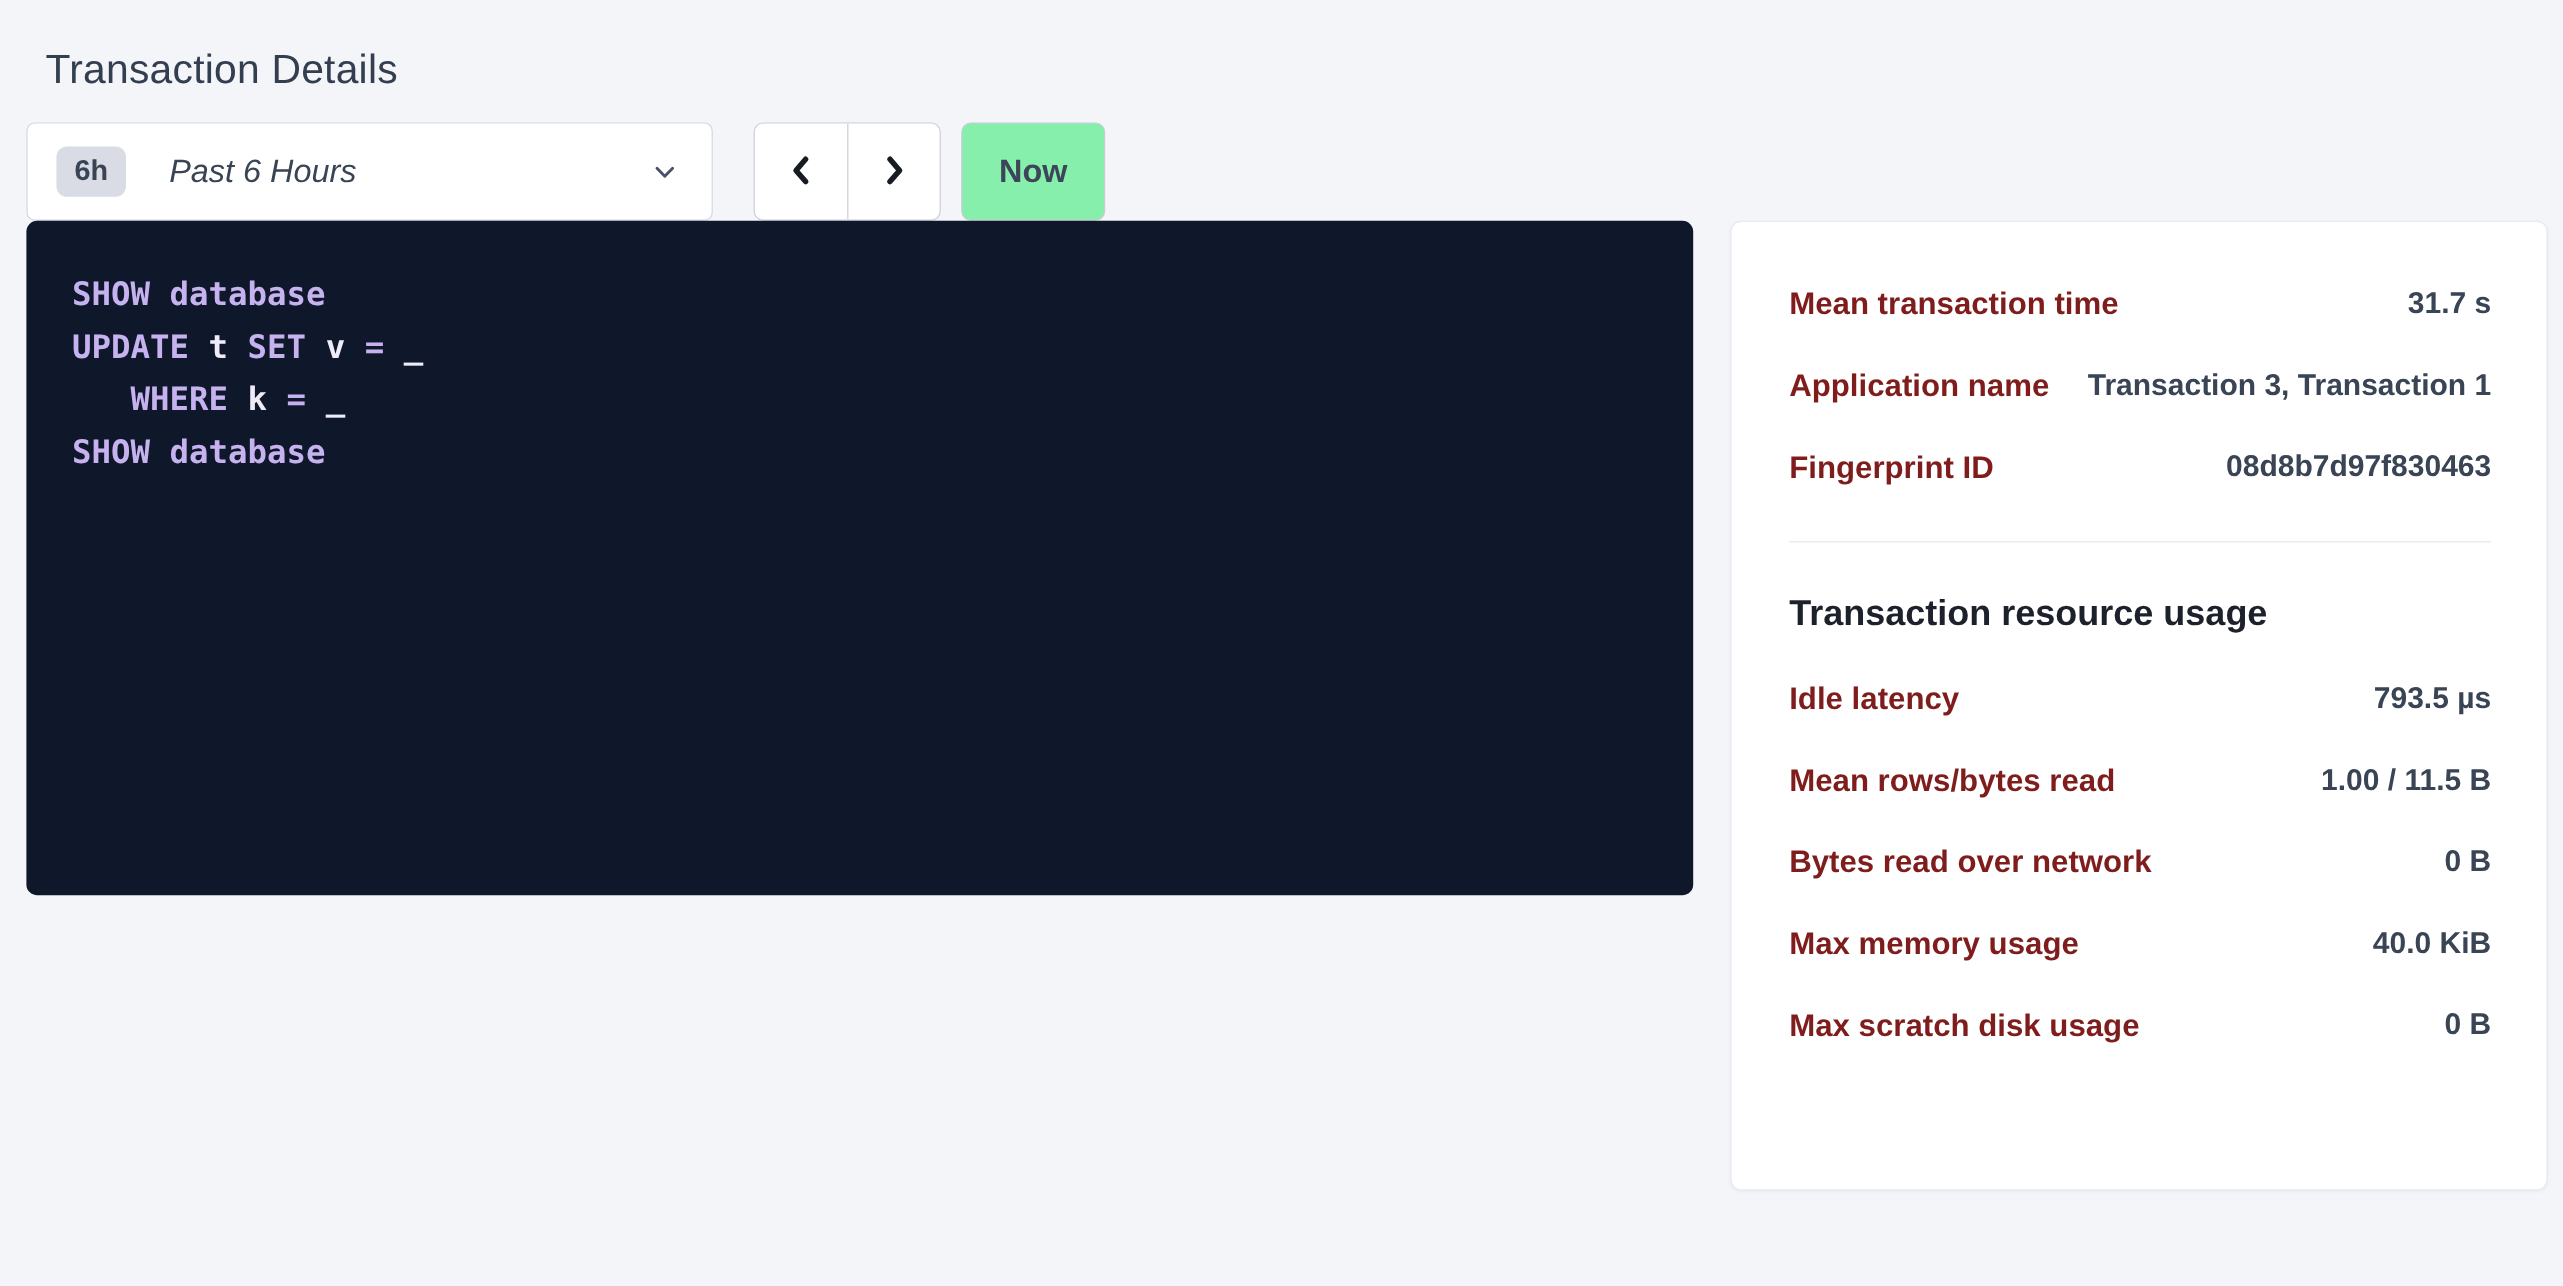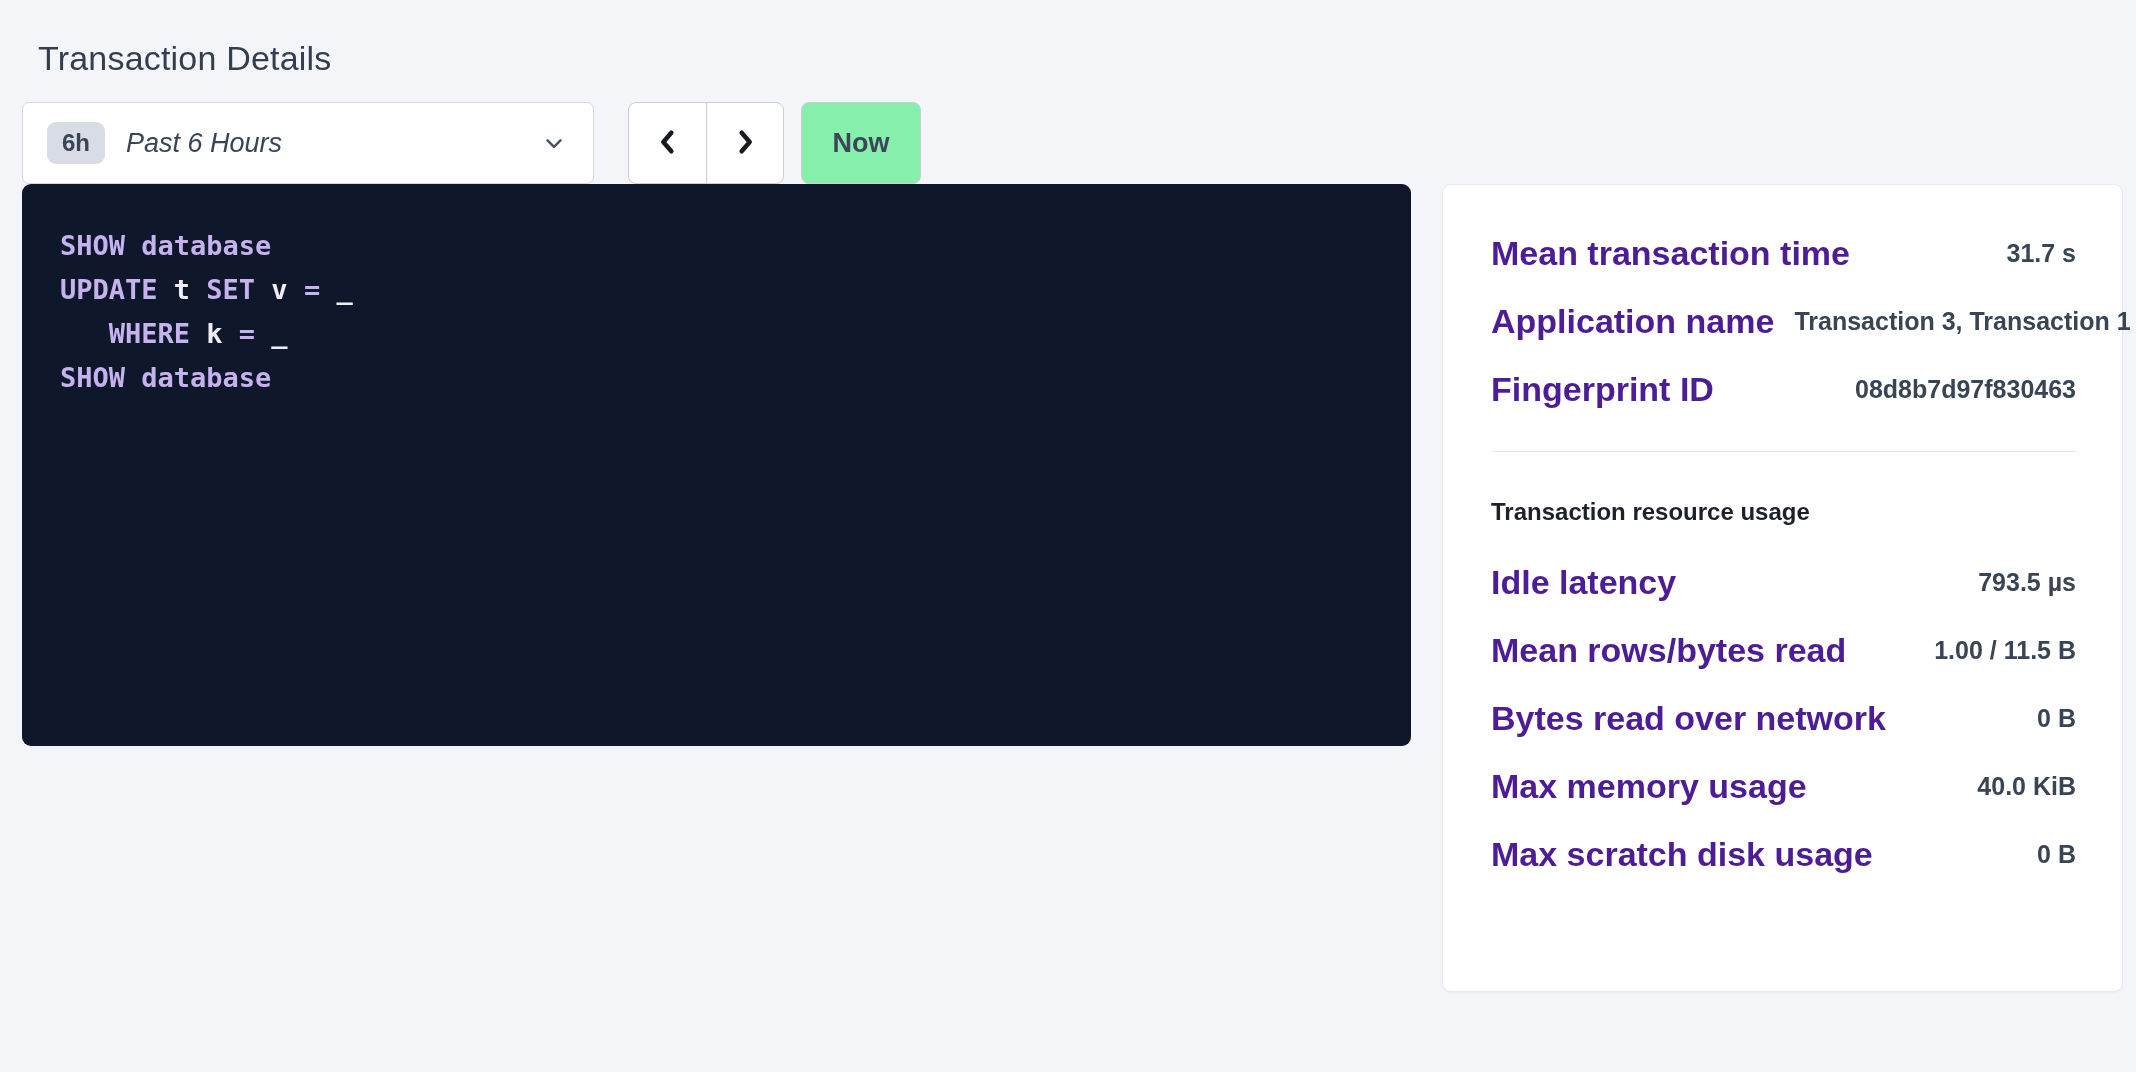--- a/index.html
+++ b/index.html
@@ -16,21 +16,21 @@
   .page-title {
     font-size: 34px; font-weight: 400; color: #333e50;
     margin: 16px; line-height: 44px; letter-spacing: 0.2px;
   }
 
   
   .controls-row { display: flex; align-items: center; margin-top: 22px; height: 82px; }
   .time-picker {
     width: 572px; height: 82px;
     background: #ffffff; border: 1px solid #d4d7e1; border-radius: 7px;
-    display: flex; align-items: center; padding: 0 26px 0 24px; gap: 21px;
+    display: flex; align-items: center; padding: 0 26px 0 24px; gap: 36px;
     cursor: pointer;
   }
   .range-badge {
     background: #d9dce5; color: #394455;
     font-weight: 700; font-size: 24px;
     border-radius: 9px; padding: 9px 15px; line-height: 1;
   }
   .range-label { font-size: 27px; color: #394455; font-style: italic; }
   .picker-chevron { margin-left: auto; display: flex; align-items: center; }
 
@@ -74,25 +74,25 @@
   .summary-card {
     width: 681px; min-height: 808px;
     background: #ffffff; border: 1px solid #e8eaf1; border-radius: 9px;
     box-shadow: 0 1px 3px rgba(57,68,85,0.05);
     padding: 34px 46px 30px 48px;
   }
   .stat-row {
     height: 68px; display: flex; align-items: center;
     justify-content: space-between; gap: 20px;
   }
-  .stat-label { font-size: 34px; font-weight: 700; color: #4c1d95; white-space: nowrap; }
+  .stat-label { font-size: 26px; font-weight: 700; color: #7f1d1d; white-space: nowrap; }
   .stat-value { font-size: 25px; font-weight: 700; color: #394455; text-align: right; white-space: nowrap; }
   .card-divider { border: none; border-top: 1px solid #e4e7ee; margin: 28px 0 0 0; }
   .card-heading {
-    font-size: 24px; font-weight: 700; color: #1c212b;
+    font-size: 30px; font-weight: 700; color: #1c212b;
     margin: 40px 0 16px 0; line-height: 40px;
   }
 </style>
 </head>
 <body>
 
 <div class="page">
 
   <h1 class="page-title">Transaction Details</h1>
 

